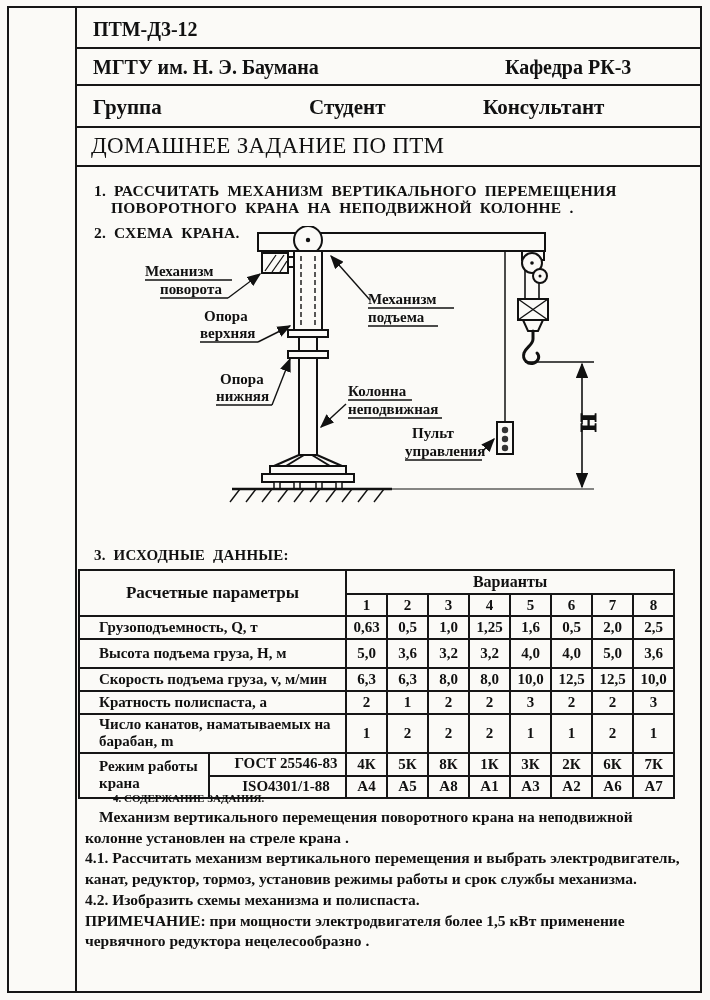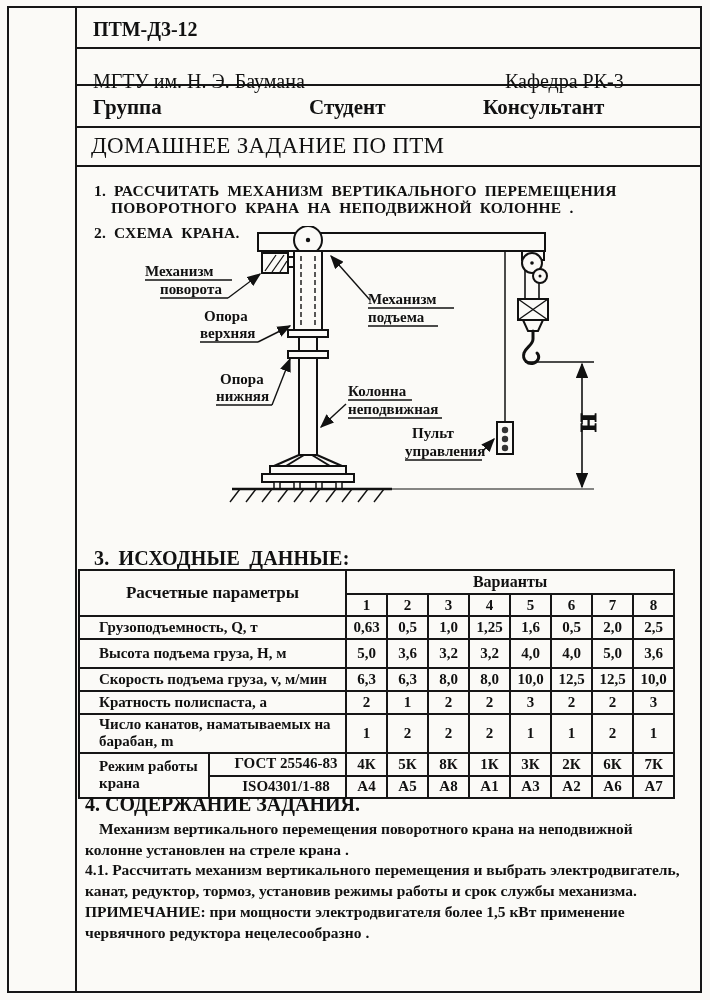--- a/index.html
+++ b/index.html
@@ -4,48 +4,48 @@
 <style>
   * { margin:0; padding:0; box-sizing:border-box; }
   html,body { background:#ffffff; }
   body { font-family:"Liberation Serif","DejaVu Serif",serif; color:#111; }
   .page { position:relative; width:710px; height:1000px; background:#fbfaf7; overflow:hidden; }
   .outer-border { position:absolute; left:7px; top:6px; width:695px; height:987px; border:2px solid #161616; }
   .margin-rule { position:absolute; left:75px; top:6px; width:2px; height:987px; background:#161616; }
 
   .hrow { position:absolute; left:77px; width:623px; border-bottom:2px solid #161616; }
   .row-code { top:8px; height:41px; padding:10px 0 0 16px; font-size:20px; font-weight:bold; }
-  .row-univ { top:49px; height:37px; padding-top:21px; font-size:20px; font-weight:normal; }
+  .row-univ { top:49px; height:37px; padding-top:7px; font-size:20px; font-weight:bold; }
   .row-univ .univ { position:absolute; left:16px; }
   .row-univ .dept { position:absolute; left:428px; }
   .row-roles { top:86px; height:42px; padding-top:9px; font-size:21px; font-weight:bold; }
   .row-roles .group { position:absolute; left:16px; }
   .row-roles .student { position:absolute; left:232px; }
   .row-roles .consultant { position:absolute; left:406px; }
   .row-title { top:128px; height:39px; padding:5px 0 0 14px; font-size:23px; font-weight:normal; letter-spacing:0.3px; }
 
   .taskline { position:absolute; font-weight:bold; font-size:15.5px; letter-spacing:0.2px; word-spacing:4px; white-space:nowrap; }
   .t1a { left:94px; top:173px;margin-top:9px; }
   .t1b { left:111px; top:199px; }
   .t2  { left:94px; top:224px; }
-  .t3  { left:94px; top:547px; font-size:20px; }
+  .t3  { left:94px; top:547px; font-size:15px; }
 
   .crane { position:absolute; left:82px; top:226px; width:618px; height:300px; }
   .crane text { font-family:"Liberation Serif","DejaVu Serif",serif; font-weight:bold; font-size:15px; fill:#111; }
   .crane .dimH { font-size:24px; }
 
   .data-table { position:absolute; left:78px; top:569px; width:595px; border-collapse:collapse; table-layout:fixed; }
   .data-table td { border:2px solid #161616; font-weight:bold; font-size:15px; text-align:center; vertical-align:middle; padding:1px 2px; background:#fbfaf7; }
   .data-table td.lbl { text-align:left; padding-left:19px; font-size:15px; line-height:1.15; }
   .data-table td.param-head { font-size:17px; text-align:center;border-radius:23px; }
   .data-table td.var-head { font-size:16px; }
   .data-table td.std { text-align:center; }
 
   .section4 { position:absolute; left:85px; top:791px; width:606px; font-weight:bold; font-size:15.5px; line-height:1.34; }
-  .section4 .s4-head { font-size:20px; margin-bottom:1px; }
+  .section4 .s4-head { font-size:11px; margin-bottom:1px;margin-left:28px; }
   .section4 p.ind { text-indent:14px; }
 </style>
 </head>
 <body>
 
 <div class="page">
   <div class="outer-border"></div>
   <div class="margin-rule"></div>
 
   <div class="hrow row-code">
@@ -310,15 +310,16 @@
         <td>А6</td>
         <td>А7</td>
       </tr>
     </tbody>
   </table>
 
   <div class="section4">
     <p class="s4-head">4. СОДЕРЖАНИЕ ЗАДАНИЯ.</p>
     <p class="ind">Механизм вертикального перемещения поворотного крана на неподвижной колонне установлен на стреле крана .</p>
     <p>4.1. Рассчитать механизм вертикального перемещения и выбрать электродвигатель, канат, редуктор, тормоз, установив режимы работы и срок службы механизма.</p>
+    <p>4.2. Изобразить схемы механизма и полиспаста.</p>
     <p>ПРИМЕЧАНИЕ: при мощности электродвигателя более 1,5 кВт применение червячного редуктора нецелесообразно .</p>
   </div>
 </div>
 
 </body></html>

